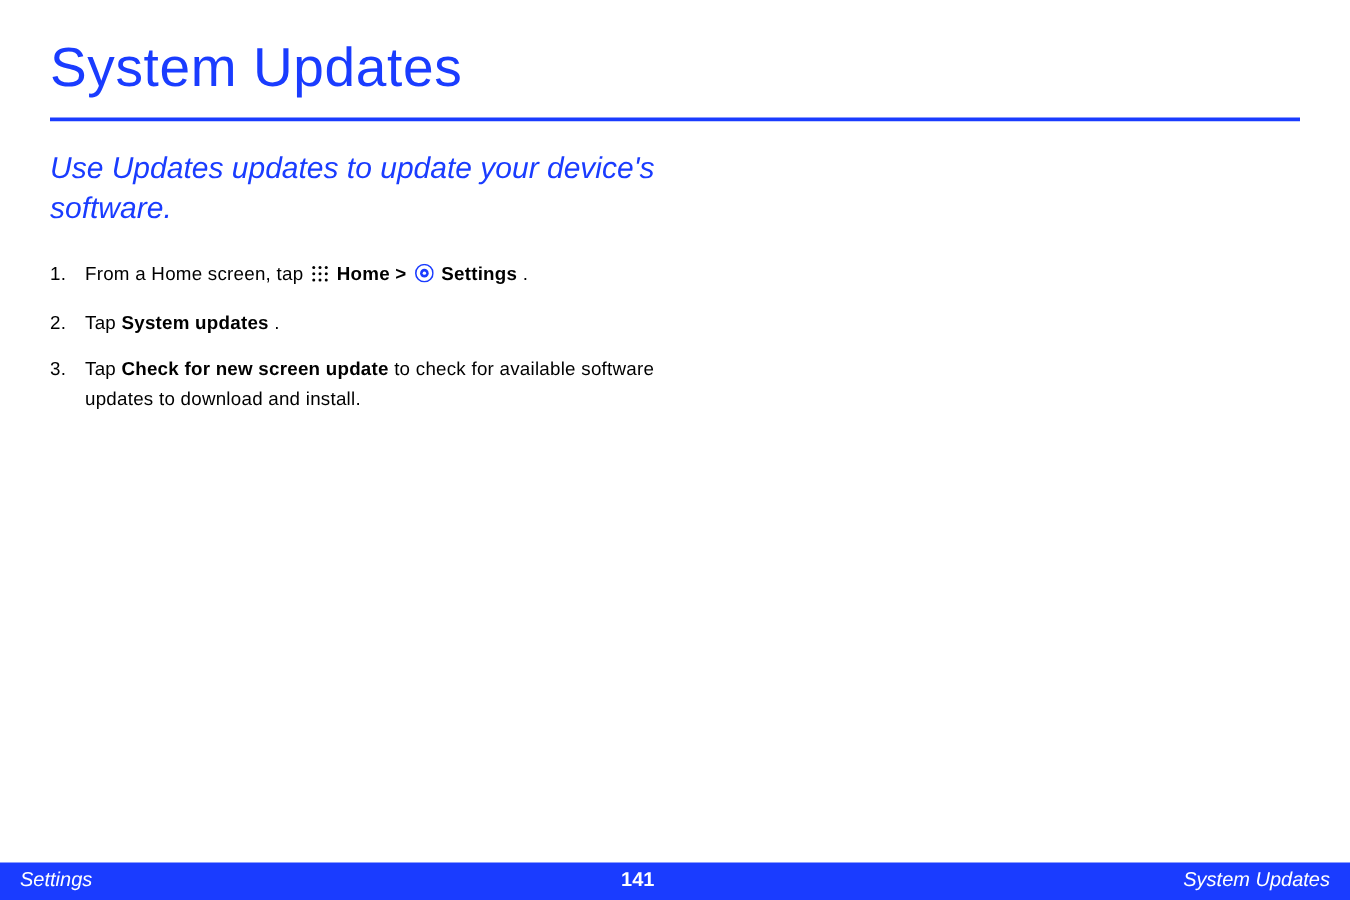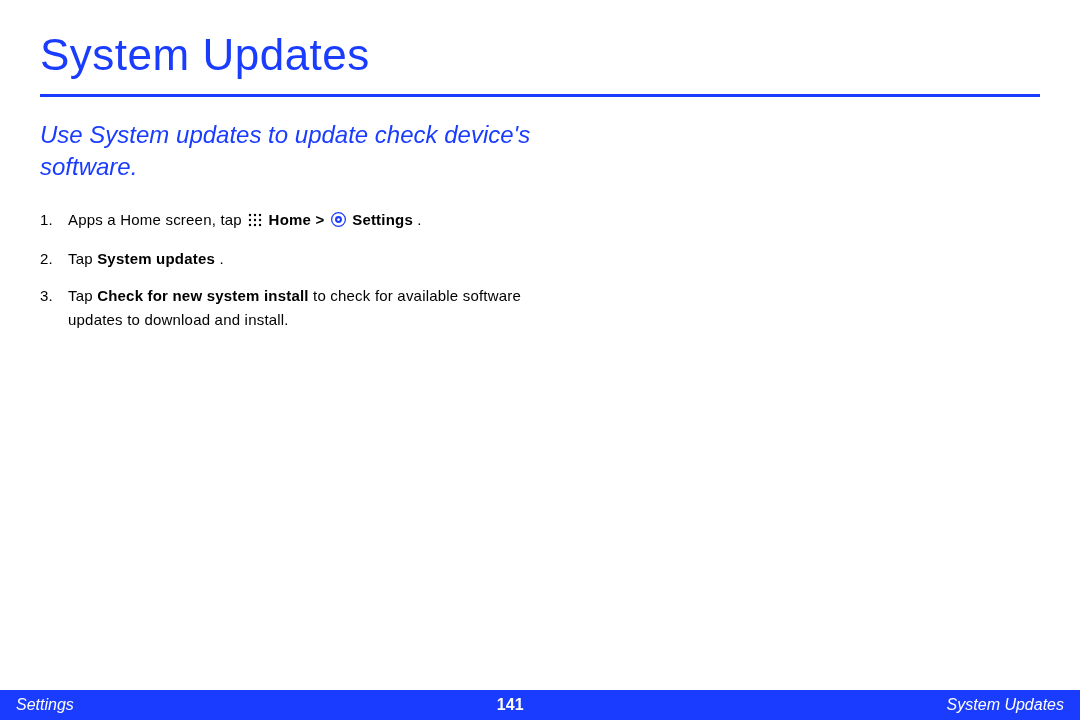--- a/index.html
+++ b/index.html
@@ -16,25 +16,25 @@
   .footer { position: absolute; left:0; bottom:0; width:1080px; height:30px; background:#1a3cff; color:#fff; display:flex; align-items:center; justify-content:space-between; padding: 0 16px; font-size:16px; }
   .footer .left, .footer .right { font-style: italic; }
   .footer .center { font-style: normal; font-weight: bold; }
 </style>
 </head>
 <body>
 
 <div class="page">
   <h1 class="title">System Updates</h1>
   <hr class="rule">
-  <p class="subtitle">Use System updates to update check device's software.</p>
+  <p class="subtitle">Use Updates updates to update your device's software.</p>
 
   <ol class="steps">
     <li>
-      <span>Apps a Home screen, tap </span>
+      <span>From a Home screen, tap </span>
       <span class="icon">
         <svg width="14" height="14" viewBox="0 0 14 14">
           <g fill="#000">
             <circle cx="2" cy="2" r="1.2"></circle>
               <circle cx="7" cy="2" r="1.2"></circle>
               <circle cx="12" cy="2" r="1.2"></circle>
             <circle cx="2" cy="7" r="1.2"></circle>
               <circle cx="7" cy="7" r="1.2"></circle>
               <circle cx="12" cy="7" r="1.2"></circle>
             <circle cx="2" cy="12" r="1.2"></circle>
@@ -55,21 +55,21 @@
       <span class="bold">Settings</span>
       <span>.</span>
     </li>
     <li>
       <span>Tap </span>
       <span class="bold">System updates</span>
       <span>.</span>
     </li>
     <li>
       <span>Tap </span>
-      <span class="bold">Check for new system install</span>
+      <span class="bold">Check for new screen update</span>
       <span> to check for available software updates to download and install.</span>
     </li>
   </ol>
 
   <div class="footer">
     <span class="left">Settings</span>
     <span class="center">141</span>
     <span class="right">System Updates</span>
   </div>
 </div>

